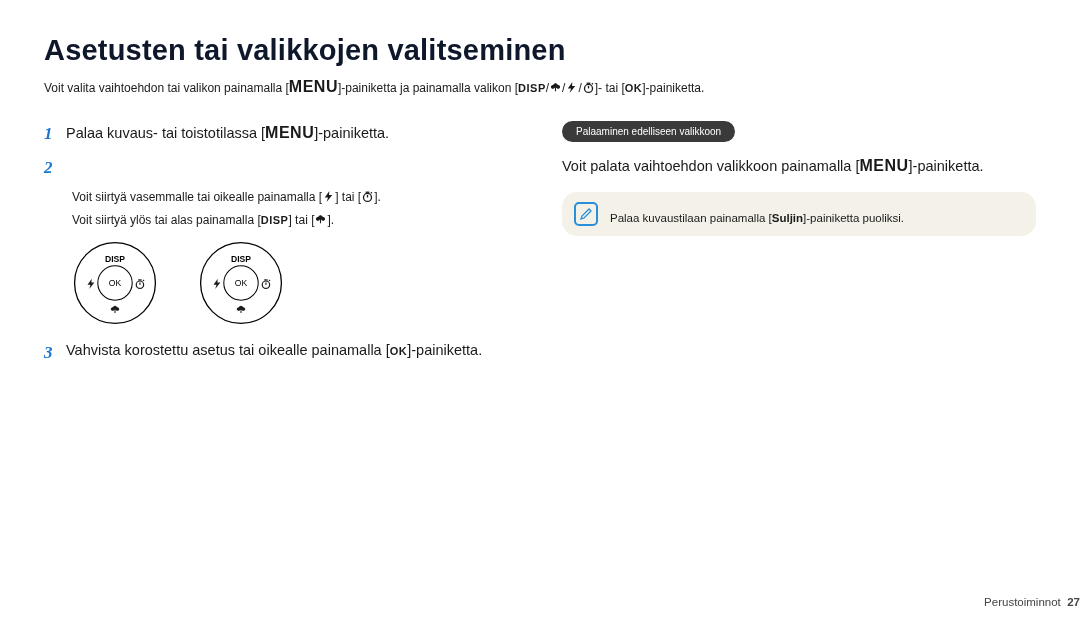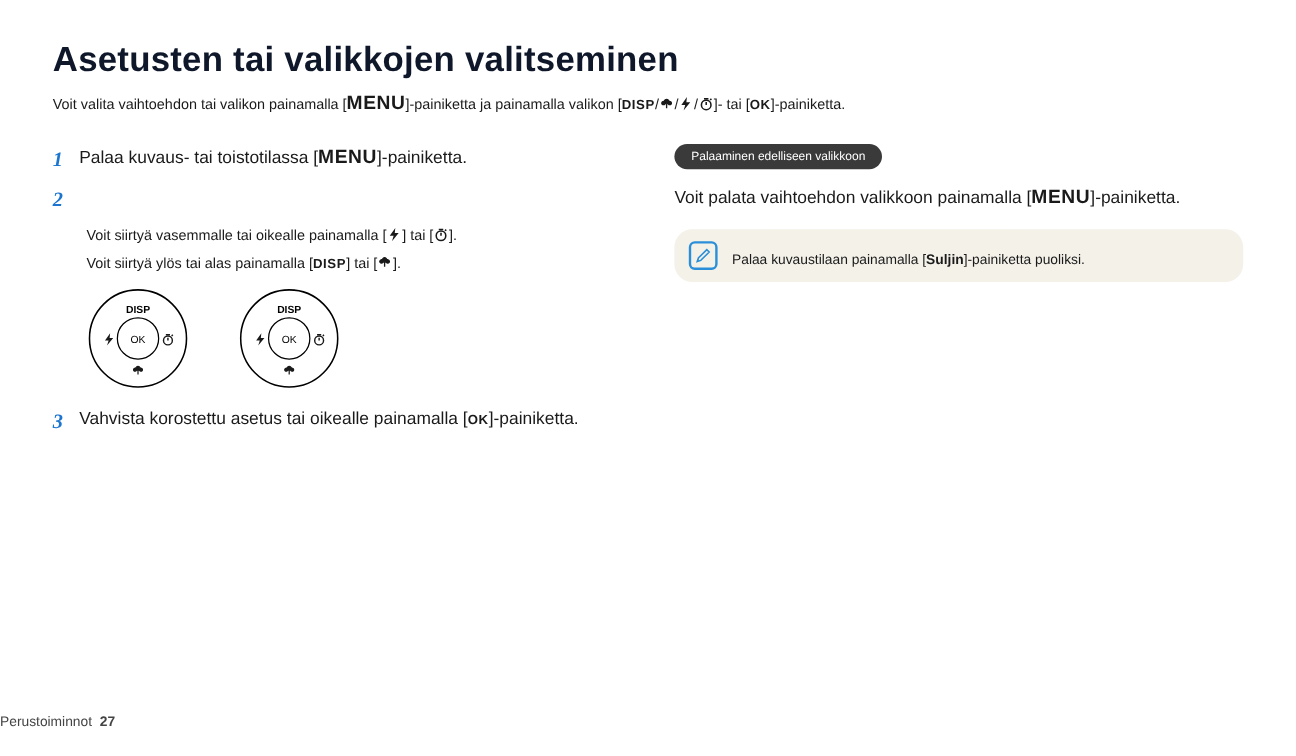--- a/index.html
+++ b/index.html
@@ -13,21 +13,21 @@
   .step { display: flex; gap: 8px; font-size: 14.5px; line-height: 1.5; margin-bottom: 8px; }
   .stepnum { color: #1c76d0; font-style: italic; font-weight: 600; width: 14px; flex-shrink: 0; font-size: 17px; font-family: Georgia, 'Times New Roman', serif; }
   .note { font-size: 12px; line-height: 1.55; margin-left: 28px; margin-bottom: 2px; }
   .dials { margin: 8px 0 14px 28px; display: flex; gap: 40px; }
   .dial { width: 86px; height: 86px; }
   .pill { background: #3a3a3a; color: #fff; font-size: 10px; font-weight: 400; padding: 5px 14px; border-radius: 14px; display: inline-block; margin-bottom: 12px; }
   .right-text { font-size: 14.5px; line-height: 1.5; margin-bottom: 14px; }
   .callout { background: #f4f1e9; border-radius: 15px; padding: 10px 12px; display: flex; gap: 12px; align-items: flex-end; }
   .callout-icon { width: 24px; height: 24px; border: 2px solid #2a8fd8; border-radius: 5px; display: flex; align-items: center; justify-content: center; flex-shrink: 0; }
   .callout-text { font-size: 11.5px; line-height: 1.4; }
-  .footer { position: absolute; left: 0; right: 0; bottom: 22px; text-align: left; font-size: 11.5px; color: #444; }
+  .footer { position: absolute; left: 0; right: 0; bottom: 22px; text-align: right; font-size: 11.5px; color: #444; padding-left: 28px; }
   
   .isvg { display: inline-block; vertical-align: -2px; }
   .menu-label { font-family: Arial, sans-serif; font-weight: 800; letter-spacing: 0.5px; font-size: 16px; }
   .disp-label { font-family: Arial, sans-serif; font-weight: 800; letter-spacing: 0.5px; font-size: 11px; }
   .ok-label   { font-family: Arial, sans-serif; font-weight: 800; letter-spacing: 0.5px; font-size: 11px; }
 </style>
 </head>
 <body>
 
 <svg width="0" height="0" style="position:absolute">

